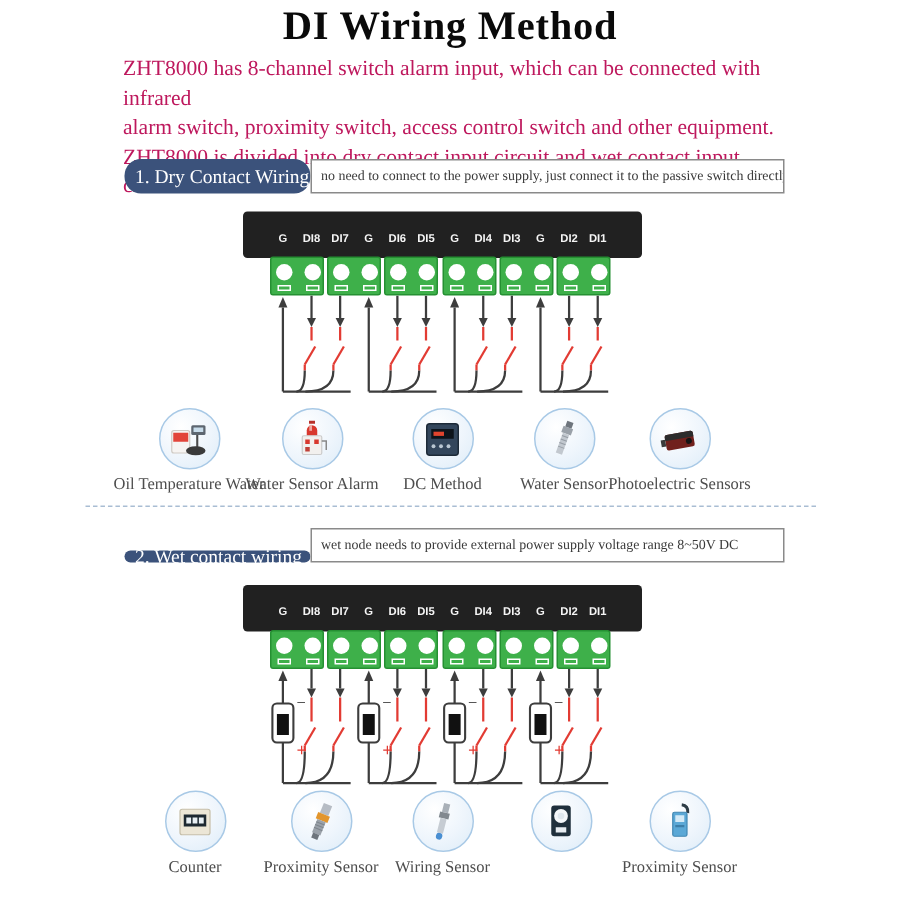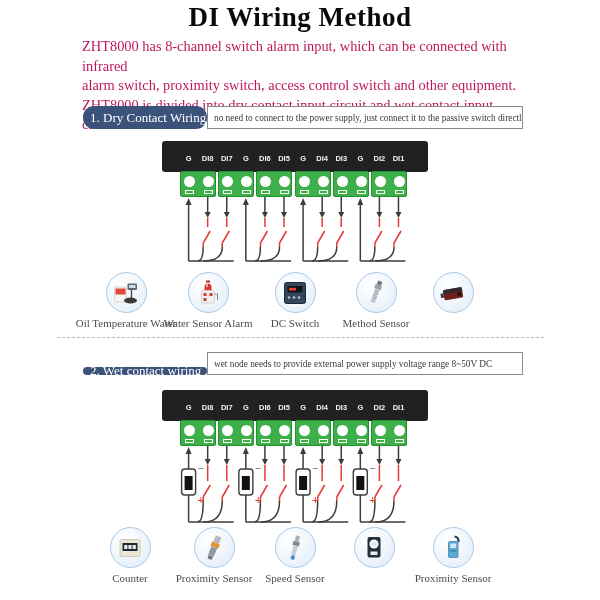--- a/index.html
+++ b/index.html
@@ -215,46 +215,47 @@
         <div class="dev-circle">
           <svg width="28" height="28" viewBox="0 0 28 28">
             <rect x="3.5" y="3.5" width="21" height="21" rx="2" fill="#33465c" stroke="#1d2a38" stroke-width="1"></rect>
             <rect x="6.5" y="7" width="15" height="6.5" fill="#0d141b"></rect>
             <rect x="8" y="8.8" width="7" height="2.8" fill="#e0442e"></rect>
             <circle cx="8" cy="18.5" r="1.3" fill="#b9c6d2"></circle>
             <circle cx="13" cy="18.5" r="1.3" fill="#b9c6d2"></circle>
             <circle cx="18" cy="18.5" r="1.3" fill="#b9c6d2"></circle>
           </svg>
         </div>
-        <div class="dev-label">DC Switch</div>
+        <div class="dev-label">DC Method</div>
       </div>
       <div class="dev" style="left: 301px; top: 272px;">
         <div class="dev-circle">
           <svg width="28" height="28" viewBox="0 0 28 28">
             <g transform="rotate(20 14 14)">
               <rect x="11.8" y="1.5" width="4.4" height="4" fill="#6e757d"></rect>
               <rect x="10.6" y="5.5" width="6.8" height="4.5" fill="#9aa1a9"></rect>
               <rect x="11.8" y="10" width="4.4" height="14" fill="#c2c8cf"></rect>
               <path d="M11.8 12 h4.4 M11.8 14.5 h4.4 M11.8 17 h4.4 M11.8 19.5 h4.4" stroke="#969da5" stroke-width="0.7"></path>
             </g>
           </svg>
         </div>
-        <div class="dev-label">Method Sensor</div>
+        <div class="dev-label">Water Sensor</div>
       </div>
       <div class="dev" style="left: 378px; top: 272px;">
         <div class="dev-circle">
           <svg width="28" height="28" viewBox="0 0 28 28">
             <g transform="rotate(-10 14 14)">
               <rect x="4.5" y="9.5" width="19" height="10.5" rx="1.5" fill="#70201c"></rect>
               <path d="M6 9.5 h16 a1.5 1.5 0 0 1 1.5 1.5 v2.5 h-19 v-2.5 a1.5 1.5 0 0 1 1.5 -1.5 z" fill="#2c2c2c"></path>
               <circle cx="20" cy="16" r="2" fill="#141414"></circle>
               <rect x="1.5" y="12.5" width="3" height="4.5" fill="#3a3a3a"></rect>
             </g>
           </svg>
         </div>
+        <div class="dev-label">Photoelectric Sensors</div>
       </div>
     </div>
 
   <div class="divider"></div>
 
   <div class="sec-head" style="top:352px">
     <div class="badge" style="background: rgb(59, 82, 123); margin-top: 15px;">2. Wet contact wiring</div>
     <div class="note">wet node needs to provide external power supply voltage range 8~50V DC</div>
   </div>
   <div id="diagram-1">
@@ -449,21 +450,21 @@
         <div class="dev-circle">
           <svg width="28" height="28" viewBox="0 0 28 28">
             <g transform="rotate(14 14 14)">
               <rect x="12" y="1.5" width="4.2" height="6" fill="#a9b0b8"></rect>
               <rect x="10.8" y="7.5" width="6.6" height="4" fill="#81888f"></rect>
               <rect x="12" y="11.5" width="4.2" height="10" fill="#c6ccd3"></rect>
               <rect x="12" y="21.5" width="4.2" height="4.5" rx="2" fill="#4a8fd2"></rect>
             </g>
           </svg>
         </div>
-        <div class="dev-label">Speed Sensor</div>
+        <div class="dev-label">Wiring Sensor</div>
       </div>
       <div class="dev" style="left: 299px; top: 527px;">
         <div class="dev-circle">
           <svg width="28" height="28" viewBox="0 0 28 28">
             <rect x="7.5" y="3" width="13" height="20.5" rx="2" fill="#20303c"></rect>
             <circle cx="14" cy="10" r="4.6" fill="#f4f7fa"></circle>
             <circle cx="14" cy="10" r="2.2" fill="#dfe7ee"></circle>
             <rect x="10.5" y="17.5" width="7" height="3.5" fill="#e8edf2"></rect>
           </svg>
         </div>

